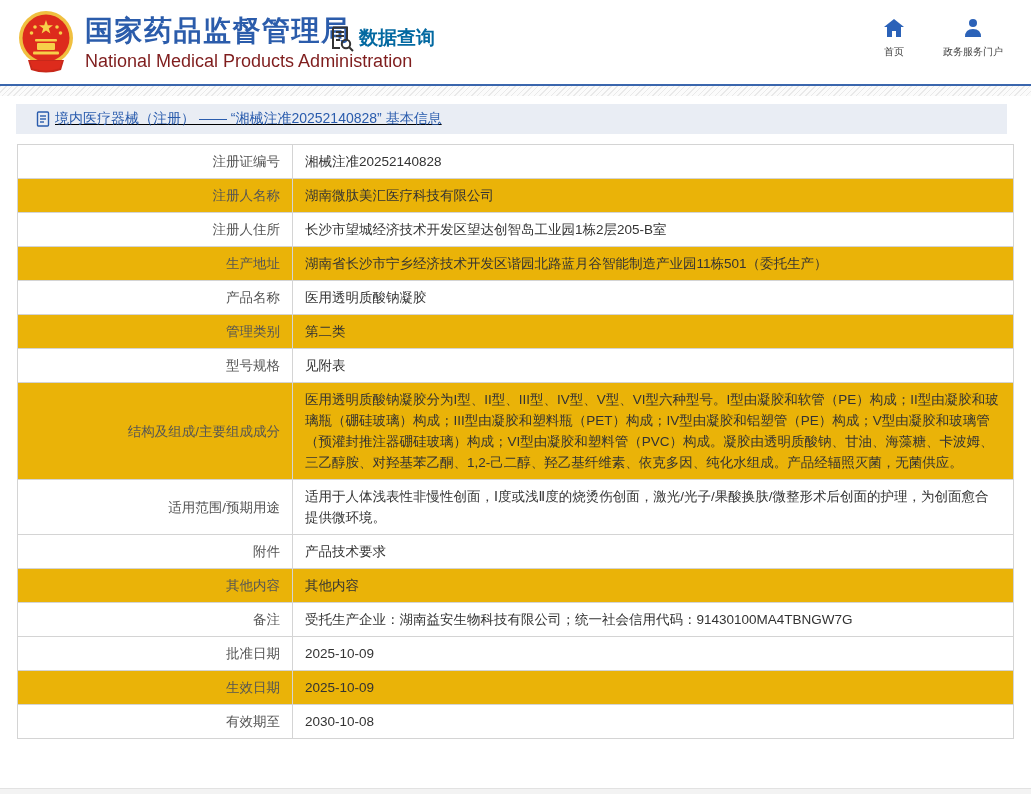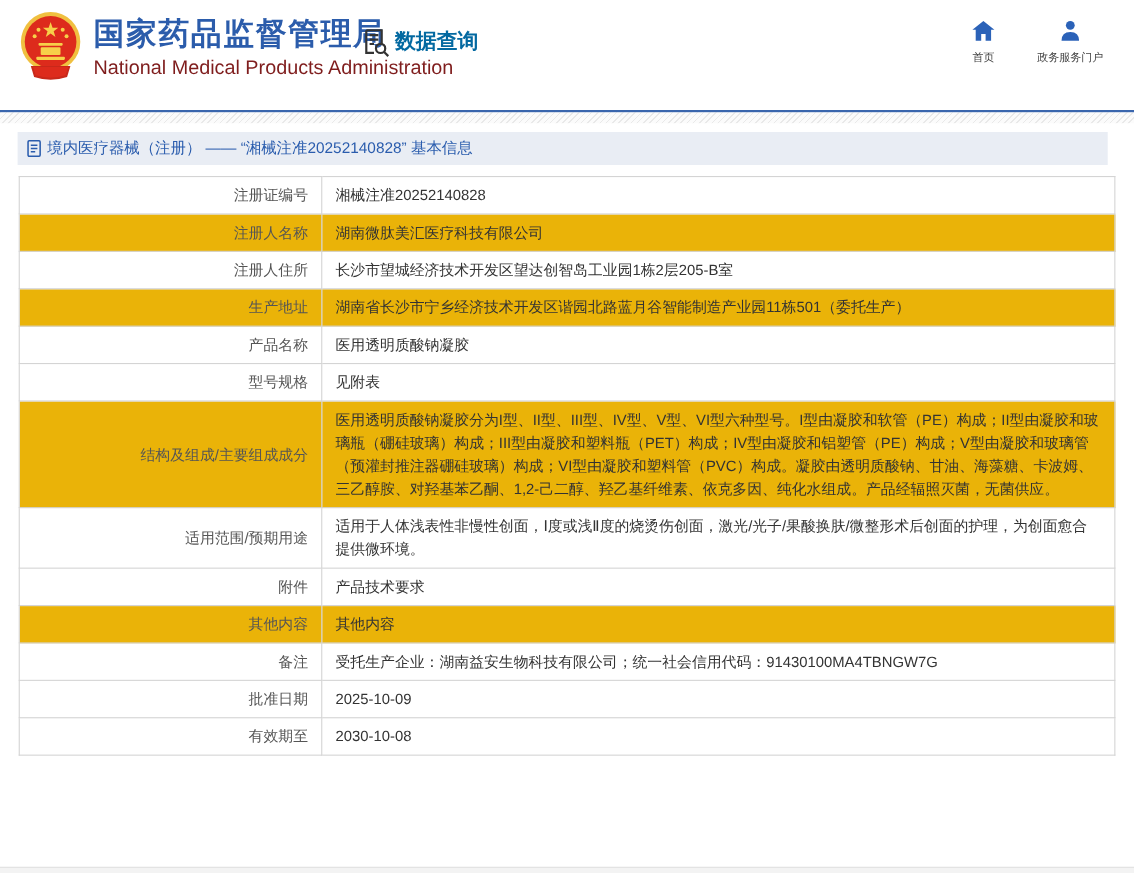--- a/index.html
+++ b/index.html
@@ -5,21 +5,21 @@
   * { margin: 0; padding: 0; box-sizing: border-box; }
   html, body {
     width: 1031px; height: 794px;
     background: #fff;
     font-family: "Liberation Sans", "DejaVu Sans", sans-serif;
     overflow: hidden;
     position: relative;
   }
   
   .header {
-    height: 102px;
+    height: 86px;
     background: #fff;
     border-bottom: 2px solid #3a66ad;
     position: relative;
   }
   .logo-wrap {
     position: absolute; left: 18px; top: 10px;
     width: 56px; height: 64px;
   }
   .brand {
     position: absolute; left: 85px; top: 14px;
@@ -51,22 +51,23 @@
   .hatch-strip {
     height: 10px; width: 100%;
     background: repeating-linear-gradient(135deg, #e9e9e9 0px, #e9e9e9 1px, #fbfbfb 1px, #fbfbfb 4px);
   }
   
   .breadcrumb {
     margin: 8px 24px 0 16px;
     height: 30px;
     background: #e9edf4;
     display: flex; align-items: center;
-    padding-left: 8px;
+    padding-left: 20px;
     gap: 5px;
+    text-decoration: underline;
   }
   .breadcrumb-text {
     font-size: 14px; color: #2a5cad;
   }
   
   .info-table {
     margin: 10px 17px 0 17px;
     width: 997px;
     border-collapse: collapse;
     table-layout: fixed;
@@ -186,20 +187,24 @@
         <td class="value-cell">长沙市望城经济技术开发区望达创智岛工业园1栋2层205-B室</td>
       </tr>
       <tr class="even">
         <td class="label-cell">生产地址</td>
         <td class="value-cell">湖南省长沙市宁乡经济技术开发区谐园北路蓝月谷智能制造产业园11栋501（委托生产）</td>
       </tr>
       <tr class="odd">
         <td class="label-cell">产品名称</td>
         <td class="value-cell">医用透明质酸钠凝胶</td>
       </tr>
+      <tr class="even">
+        <td class="label-cell">管理类别</td>
+        <td class="value-cell">第二类</td>
+      </tr>
       <tr class="odd">
         <td class="label-cell">型号规格</td>
         <td class="value-cell">见附表</td>
       </tr>
       <tr class="even">
         <td class="label-cell">结构及组成/主要组成成分</td>
         <td class="value-cell">医用透明质酸钠凝胶分为I型、II型、III型、IV型、V型、VI型六种型号。I型由凝胶和软管（PE）构成；II型由凝胶和玻璃瓶（硼硅玻璃）构成；III型由凝胶和塑料瓶（PET）构成；IV型由凝胶和铝塑管（PE）构成；V型由凝胶和玻璃管（预灌封推注器硼硅玻璃）构成；VI型由凝胶和塑料管（PVC）构成。凝胶由透明质酸钠、甘油、海藻糖、卡波姆、三乙醇胺、对羟基苯乙酮、1,2-己二醇、羟乙基纤维素、依克多因、纯化水组成。产品经辐照灭菌，无菌供应。</td>
       </tr>
       <tr class="odd">
         <td class="label-cell">适用范围/预期用途</td>
@@ -214,20 +219,24 @@
         <td class="value-cell">其他内容</td>
       </tr>
       <tr class="odd">
         <td class="label-cell">备注</td>
         <td class="value-cell">受托生产企业：湖南益安生物科技有限公司；统一社会信用代码：91430100MA4TBNGW7G</td>
       </tr>
       <tr class="odd">
         <td class="label-cell">批准日期</td>
         <td class="value-cell">2025-10-09</td>
       </tr>
+      <tr class="even">
+        <td class="label-cell">生效日期</td>
+        <td class="value-cell">2025-10-09</td>
+      </tr>
       <tr class="odd">
         <td class="label-cell">有效期至</td>
         <td class="value-cell">2030-10-08</td>
       </tr>
     </tbody>
 </table>
 
 <div class="footer-strip"></div>
 
 </body></html>

